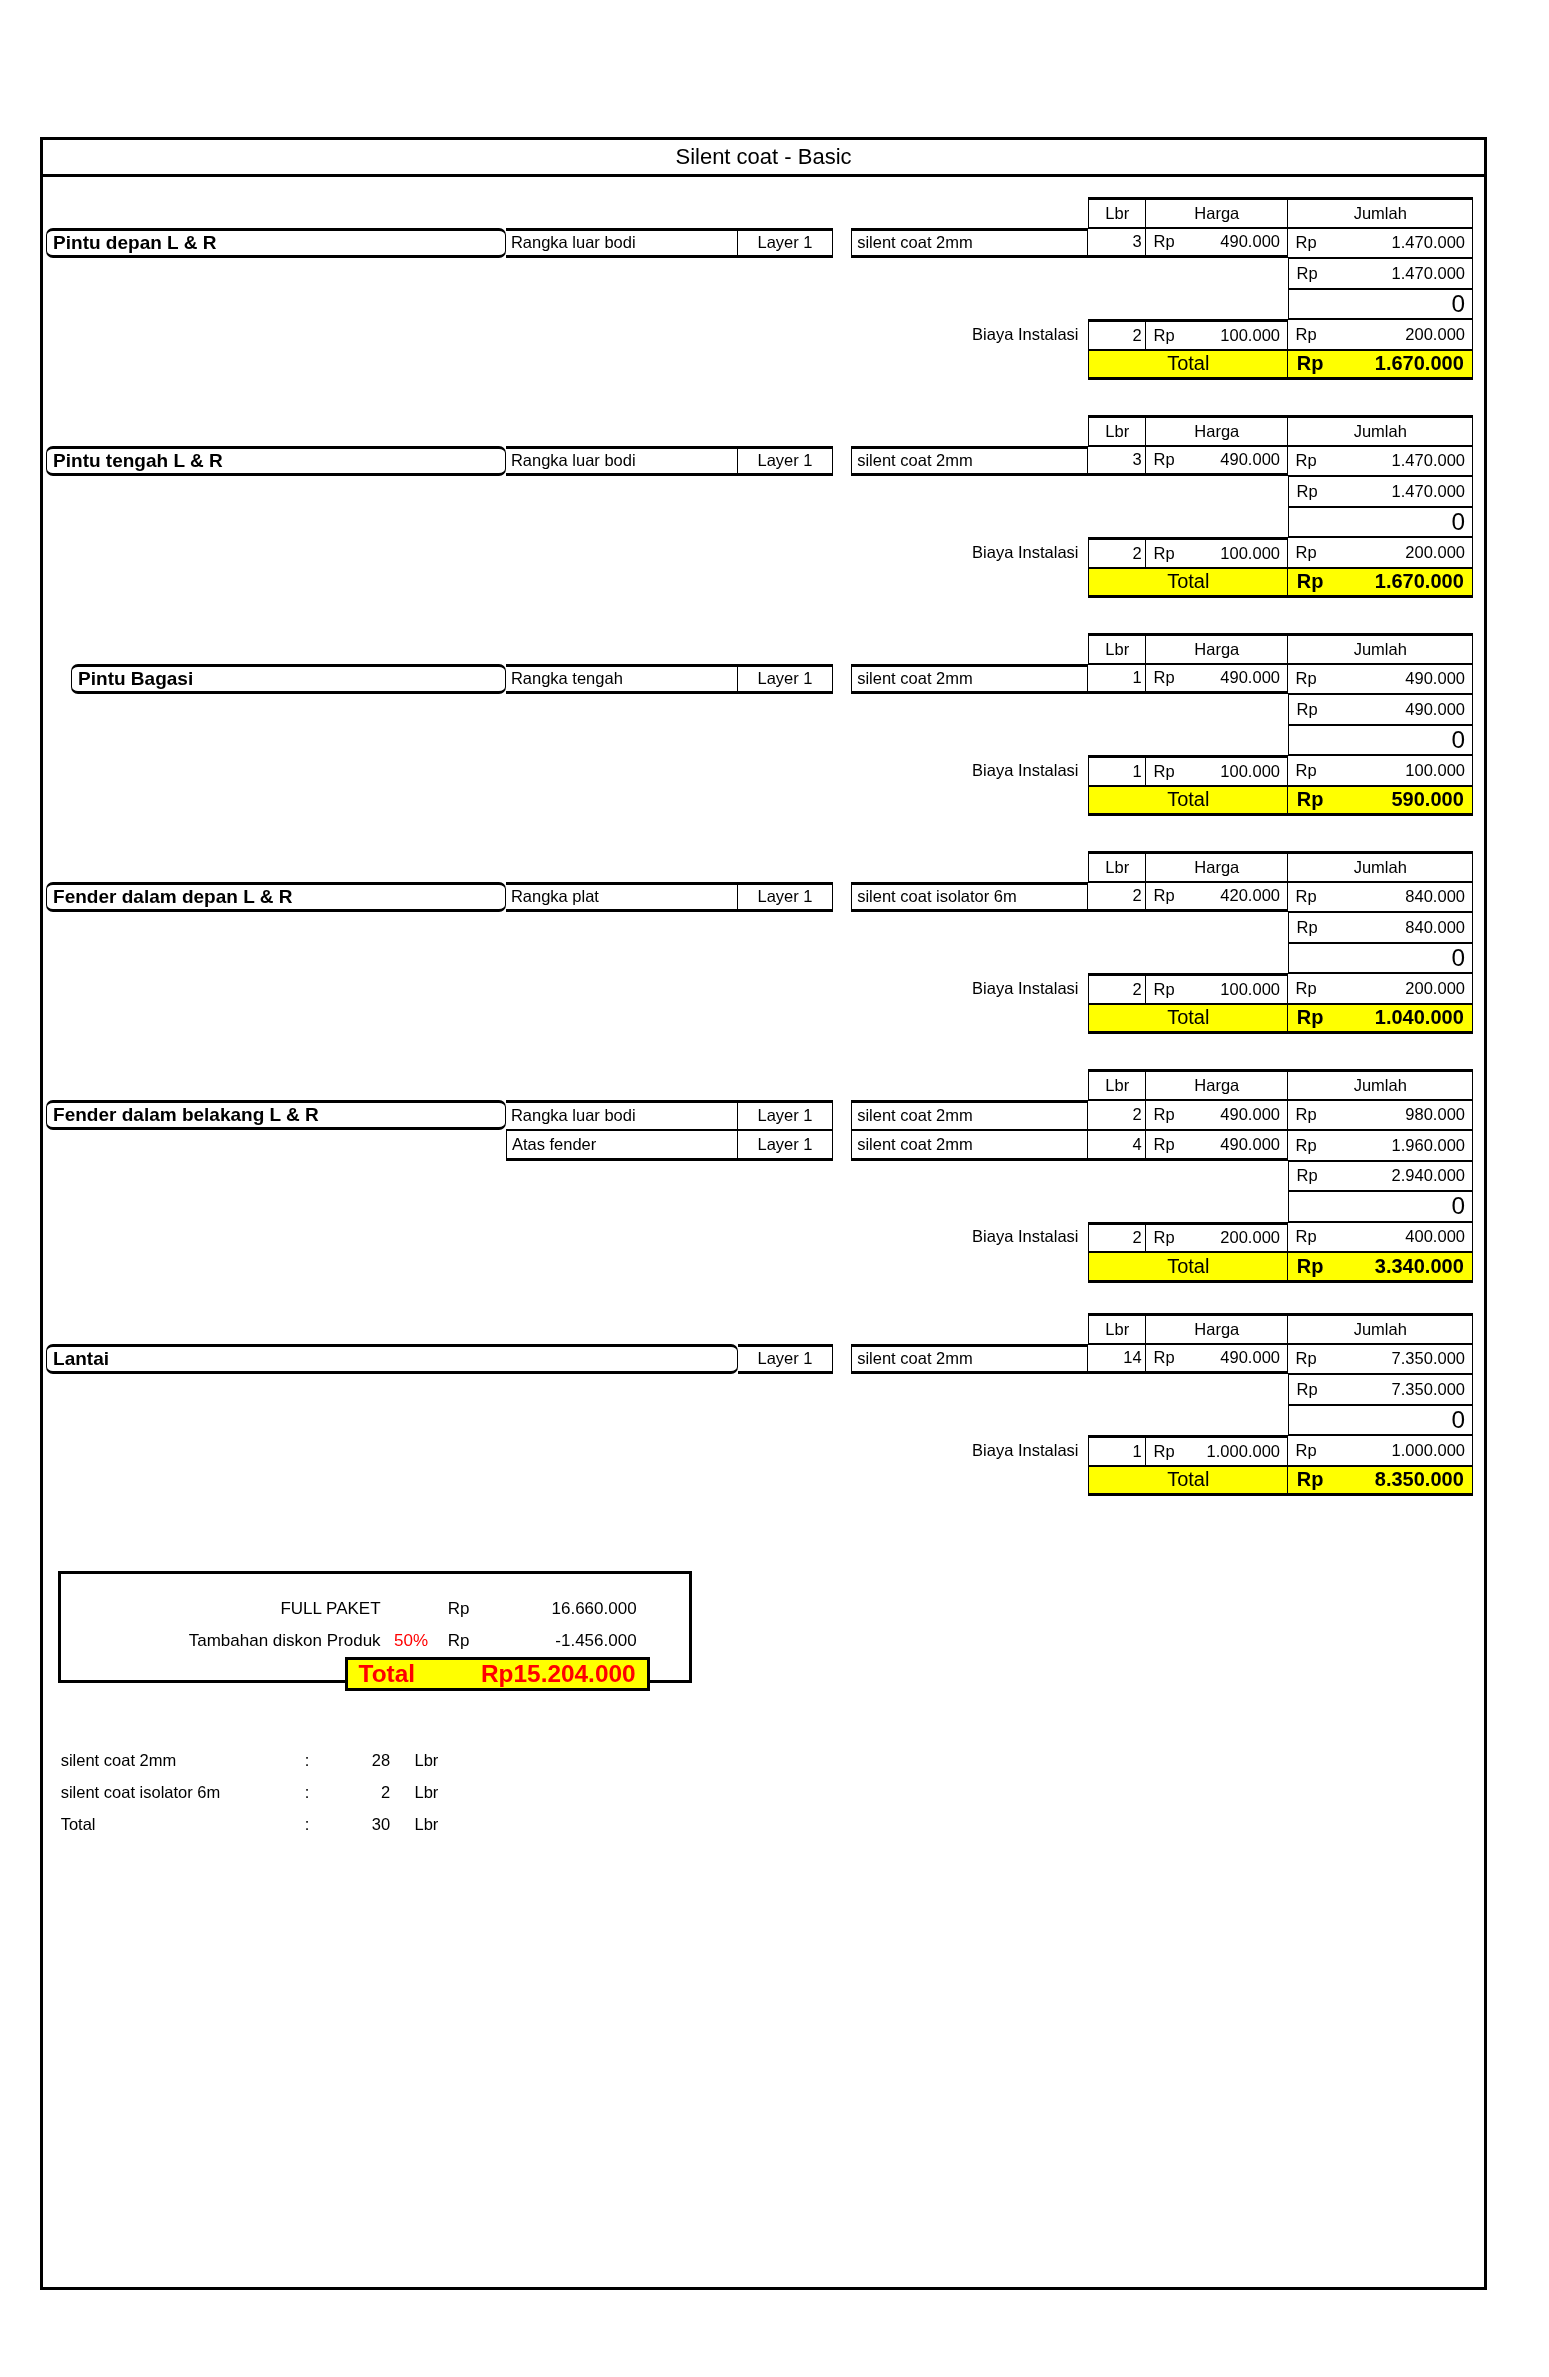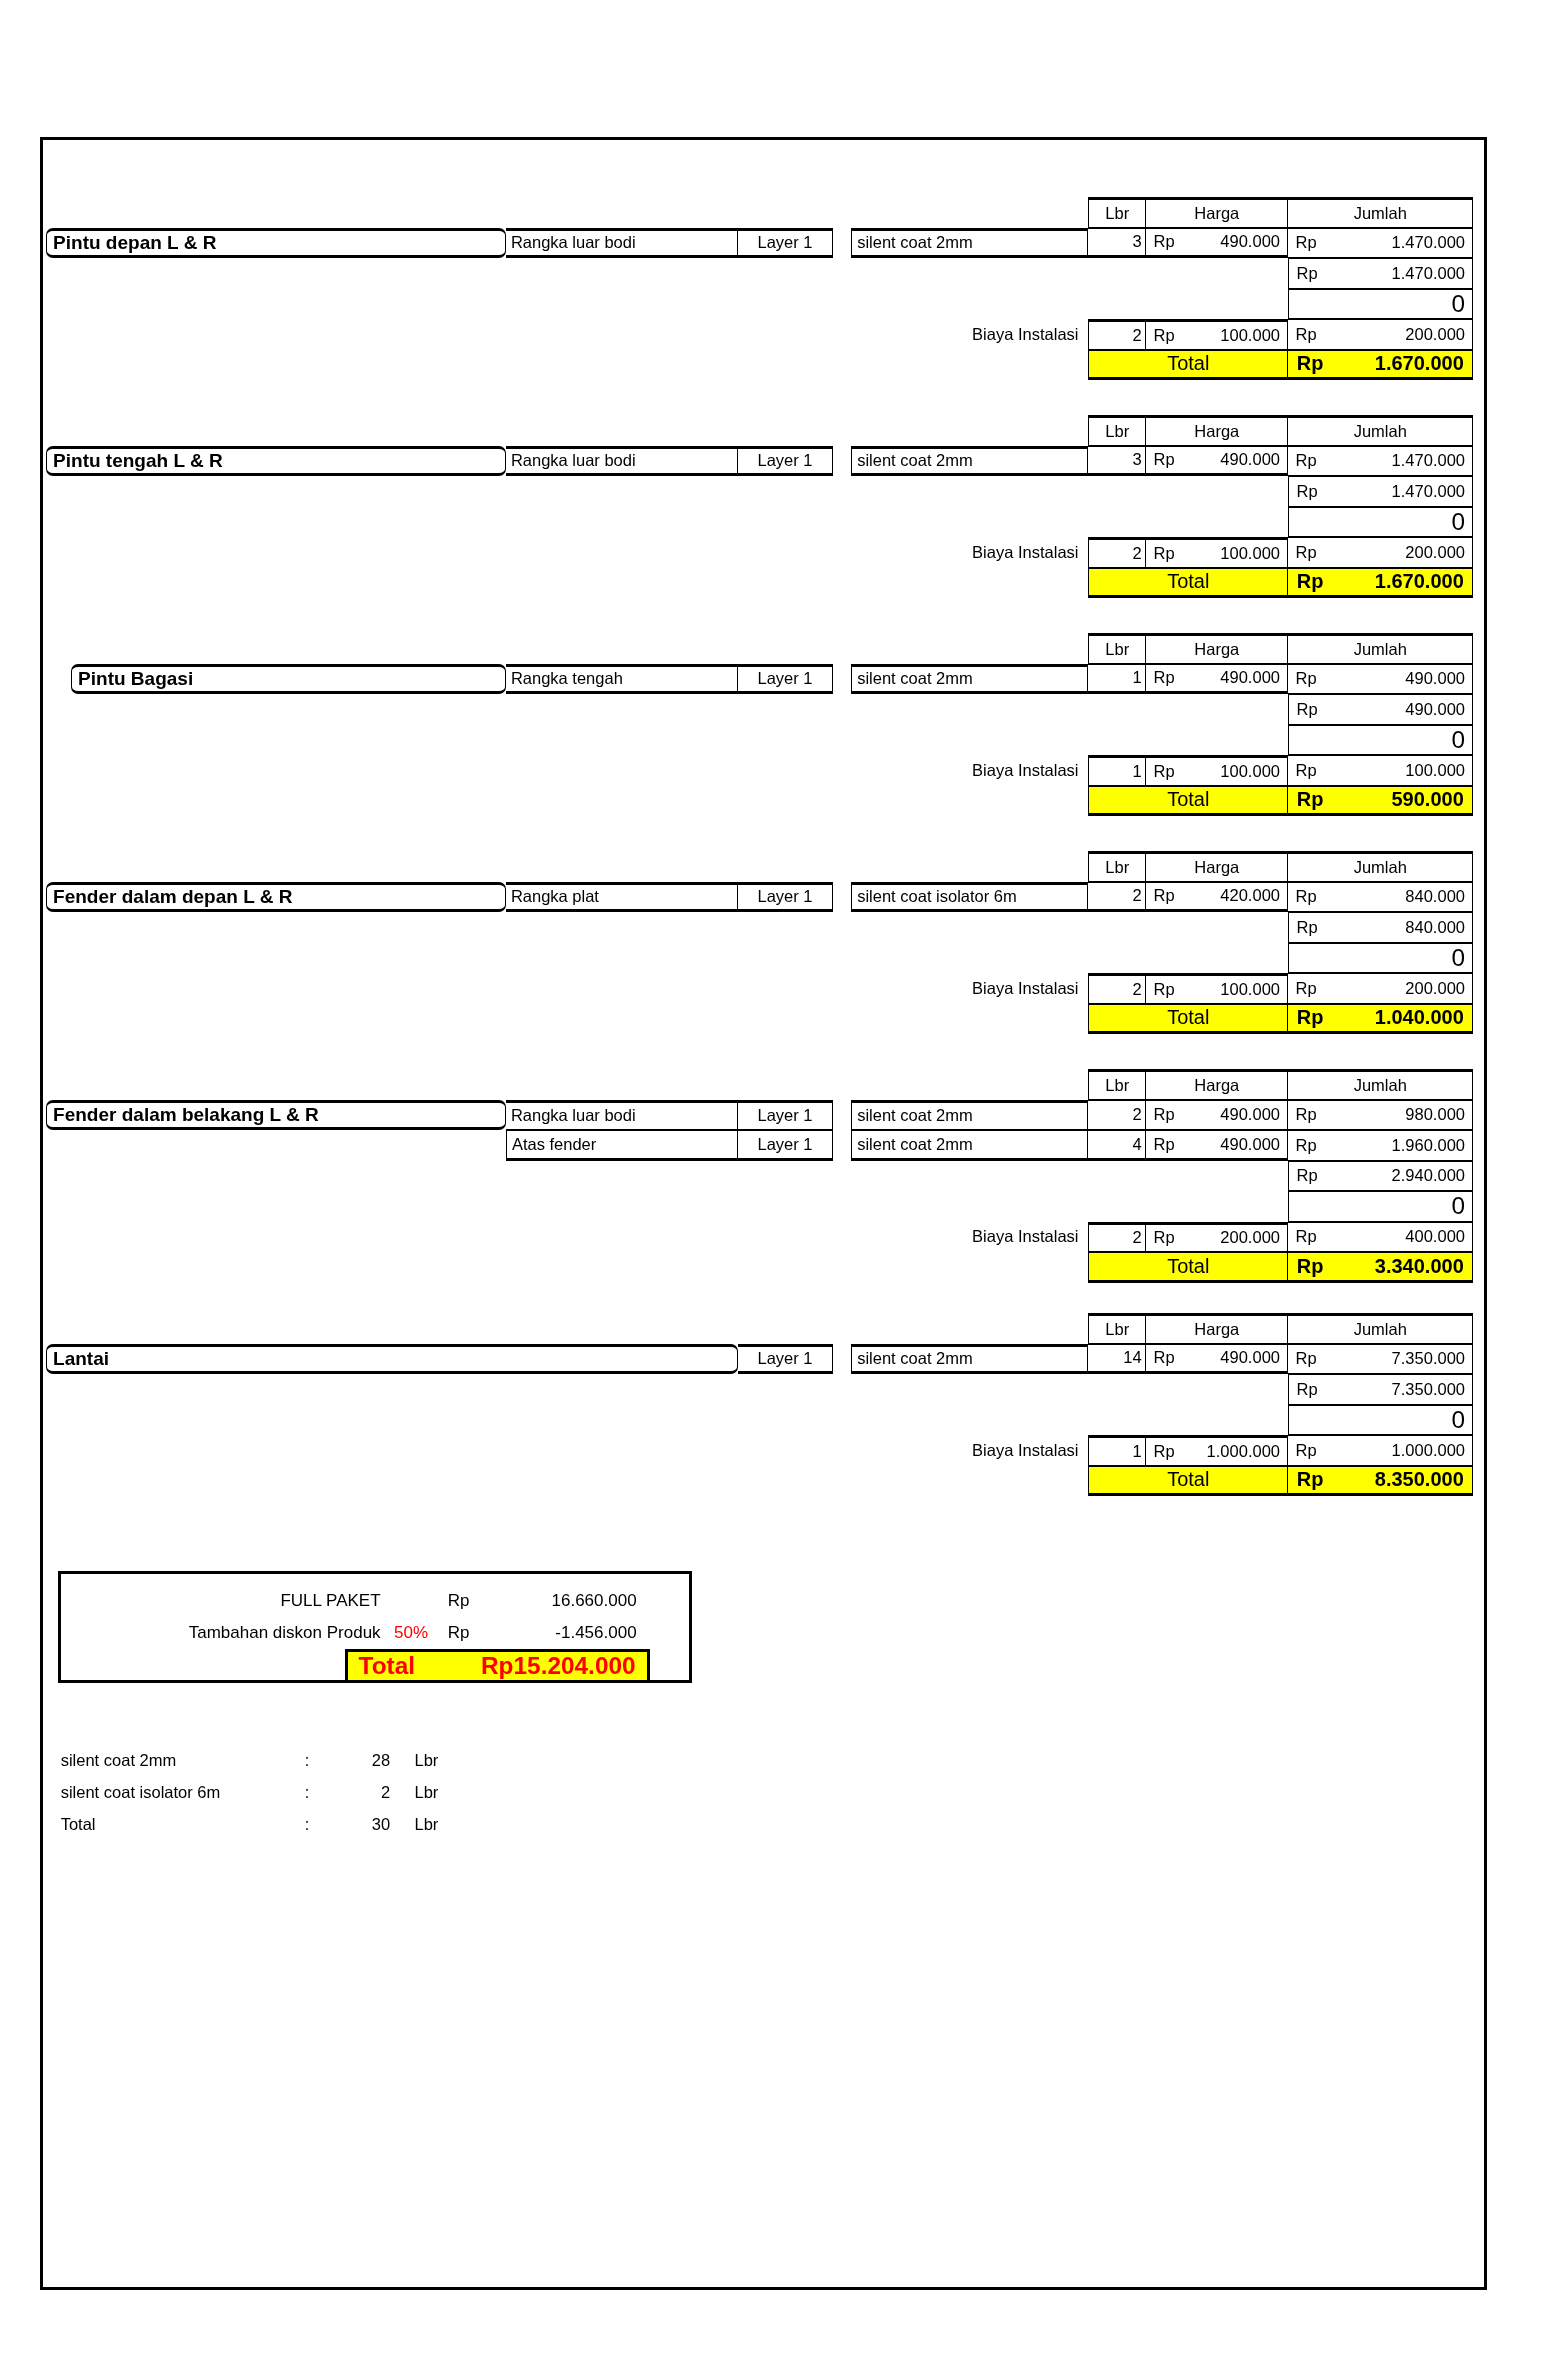--- a/index.html
+++ b/index.html
@@ -39,21 +39,21 @@
   .qty { font-size:16.5px; justify-content:flex-end; padding-right:3.7px; }
   .money { font-size:16.5px; justify-content:space-between; padding:0 7.3px; }
   .zero { font-size:24.4px; justify-content:flex-end; padding-right:7.3px; }
   .blabel { font-size:16.5px; justify-content:flex-end; padding-right:9.8px; }
   .yellow { background:#FFFF00; }
   .tlabel { justify-content:center; font-size:20px; }
   .tmoney { font-size:20px; font-weight:bold; justify-content:space-between; padding:0 8.5px; }
 
   .summary-box {
     position:absolute; left:14.6px; top:1431px; width:634px; height:112px;
-    border:3px solid #000; background:#fff; padding-top:11px;
+    border:3px solid #000; background:#fff; padding-top:19px;
   }
   .summary-row {
     height:32px; display:grid;
     grid-template-columns:1fr 61px 43px 152px; align-items:center;
     padding-right:52px; font-size:17px;
   }
   .summary-row .lab { text-align:right; }
   .summary-row .pct { text-align:center; color:#FF0000; }
   .summary-row .rp  { text-align:left; padding-left:6.1px; }
   .summary-row .val { text-align:right; }
@@ -70,20 +70,23 @@
     font-size:16.5px;
   }
   .material-row .m-qty { text-align:right; }
   .material-row .m-unit { padding-left:24.4px; }
 </style>
 </head>
 <body>
 
 <div class="outer-box">
 
+  <div class="titlebar">
+    <span>Silent coat - Basic</span>
+  </div>
 
   <div class="sections">
       <div class="section">
         <div class="c b hdr tt" style="grid-area: 1 / 6;">Lbr</div>
         <div class="c b hdr tt no-l" style="grid-area: 1 / 7;">Harga</div>
         <div class="c b hdr tt no-l" style="grid-area: 1 / 8;">Jumlah</div>
         <div class="c b name tt tb" style="grid-area: 2 / 1;">Pintu depan L &amp; R</div>
         <div class="c b area no-l tt tb" style="grid-area: 2 / 2;">Rangka luar bodi</div>
         <div class="c b layer no-l tt tb" style="grid-area: 2 / 3;">Layer 1</div>
         <div class="c b item tt tb" style="grid-area: 2 / 5;">silent coat 2mm</div>

